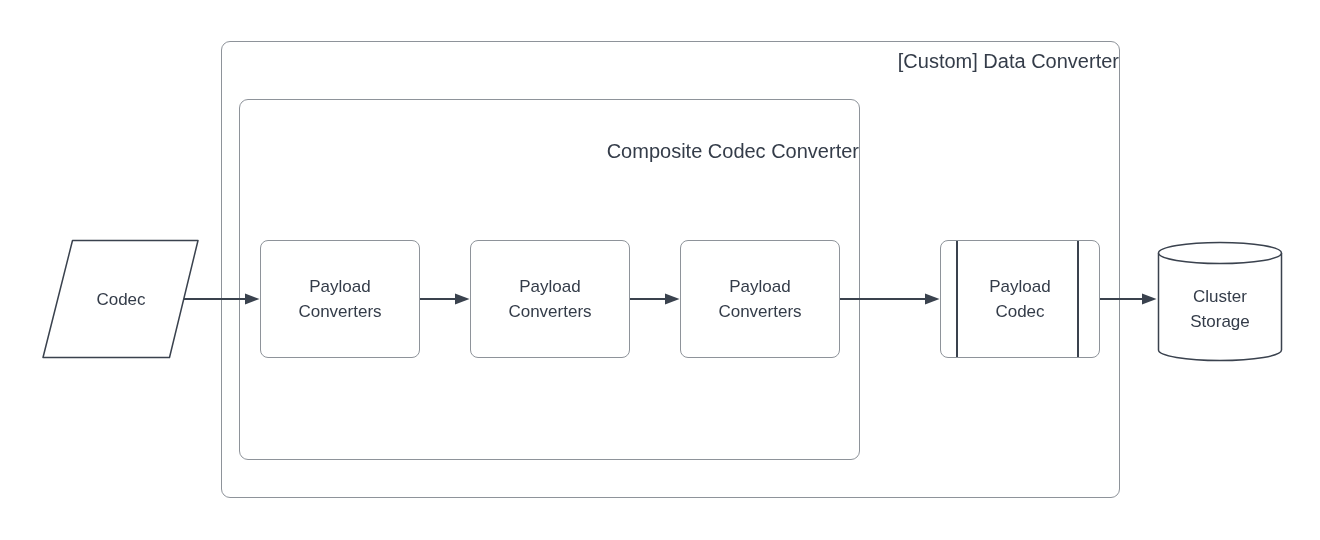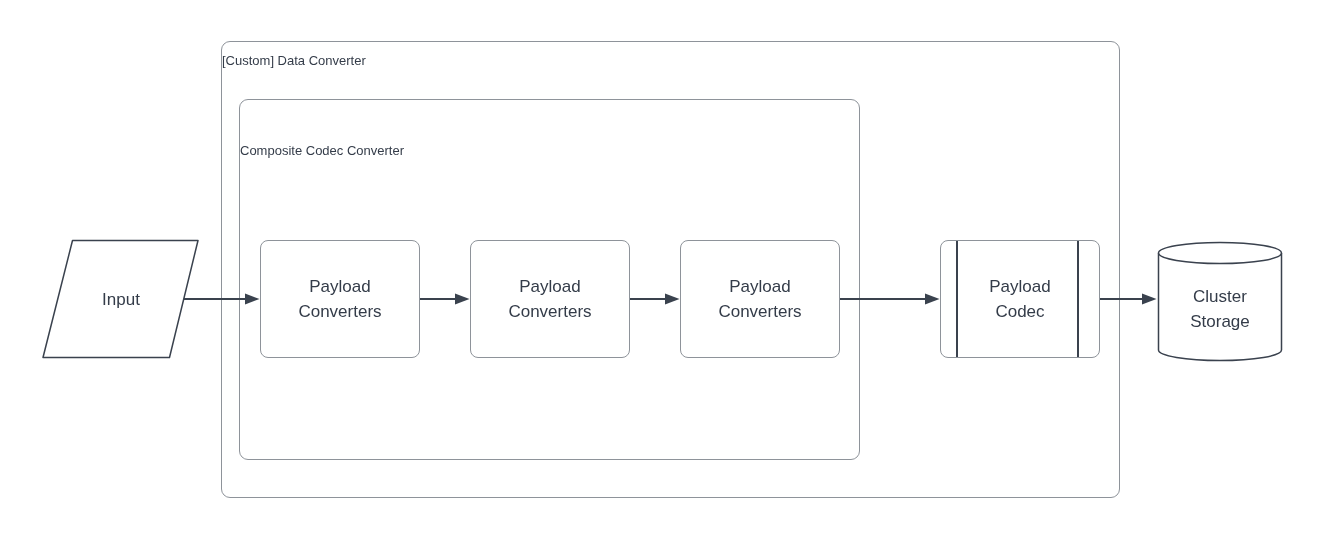--- a/index.html
+++ b/index.html
@@ -21,22 +21,22 @@
     overflow: hidden;
   }
   .abs { position: absolute; }
   .container-box {
     border: 1.5px solid var(--container-border);
     border-radius: 9px;
     background: transparent;
   }
   .container-title {
     width: 100%;
-    text-align: left;
-    font-size: 13px;
+    text-align: right;
+    font-size: 20px;
     line-height: 24px;
     color: var(--text);
   }
   .node-box {
     border: 1.5px solid var(--shape-border);
     border-radius: 8px;
     background: var(--background);
     display: flex;
     align-items: center;
     justify-content: center;
@@ -73,21 +73,21 @@
   </div>
 
   <div class="abs container-box" style="left:239px; top:99px; width:621px; height:361px;">
     <div class="container-title" style="padding-top:39px;">Composite Codec Converter</div>
   </div>
 
   <svg class="abs shape" style="left:41px; top:239px;" width="160" height="120" viewBox="0 0 160 120">
     <polygon points="31.5,1.5 157,1.5 128.5,118.5 2,118.5" fill="#ffffff" stroke="var(--stroke-dark)" stroke-width="1.5" stroke-linejoin="round"></polygon>
   </svg>
   <div class="abs shape-label-layer" style="left:41px; top:241px; width:160px; height:116px;">
-    <div class="node-label">Input</div>
+    <div class="node-label">Codec</div>
   </div>
 
   <div class="abs node-box" style="left:260px; top:240px; width:160px; height:118px;">
     <div class="node-label" style="max-width:120px;">Payload Converters</div>
   </div>
 
   <div class="abs node-box" style="left:470px; top:240px; width:160px; height:118px;">
     <div class="node-label" style="max-width:120px;">Payload Converters</div>
   </div>
 

